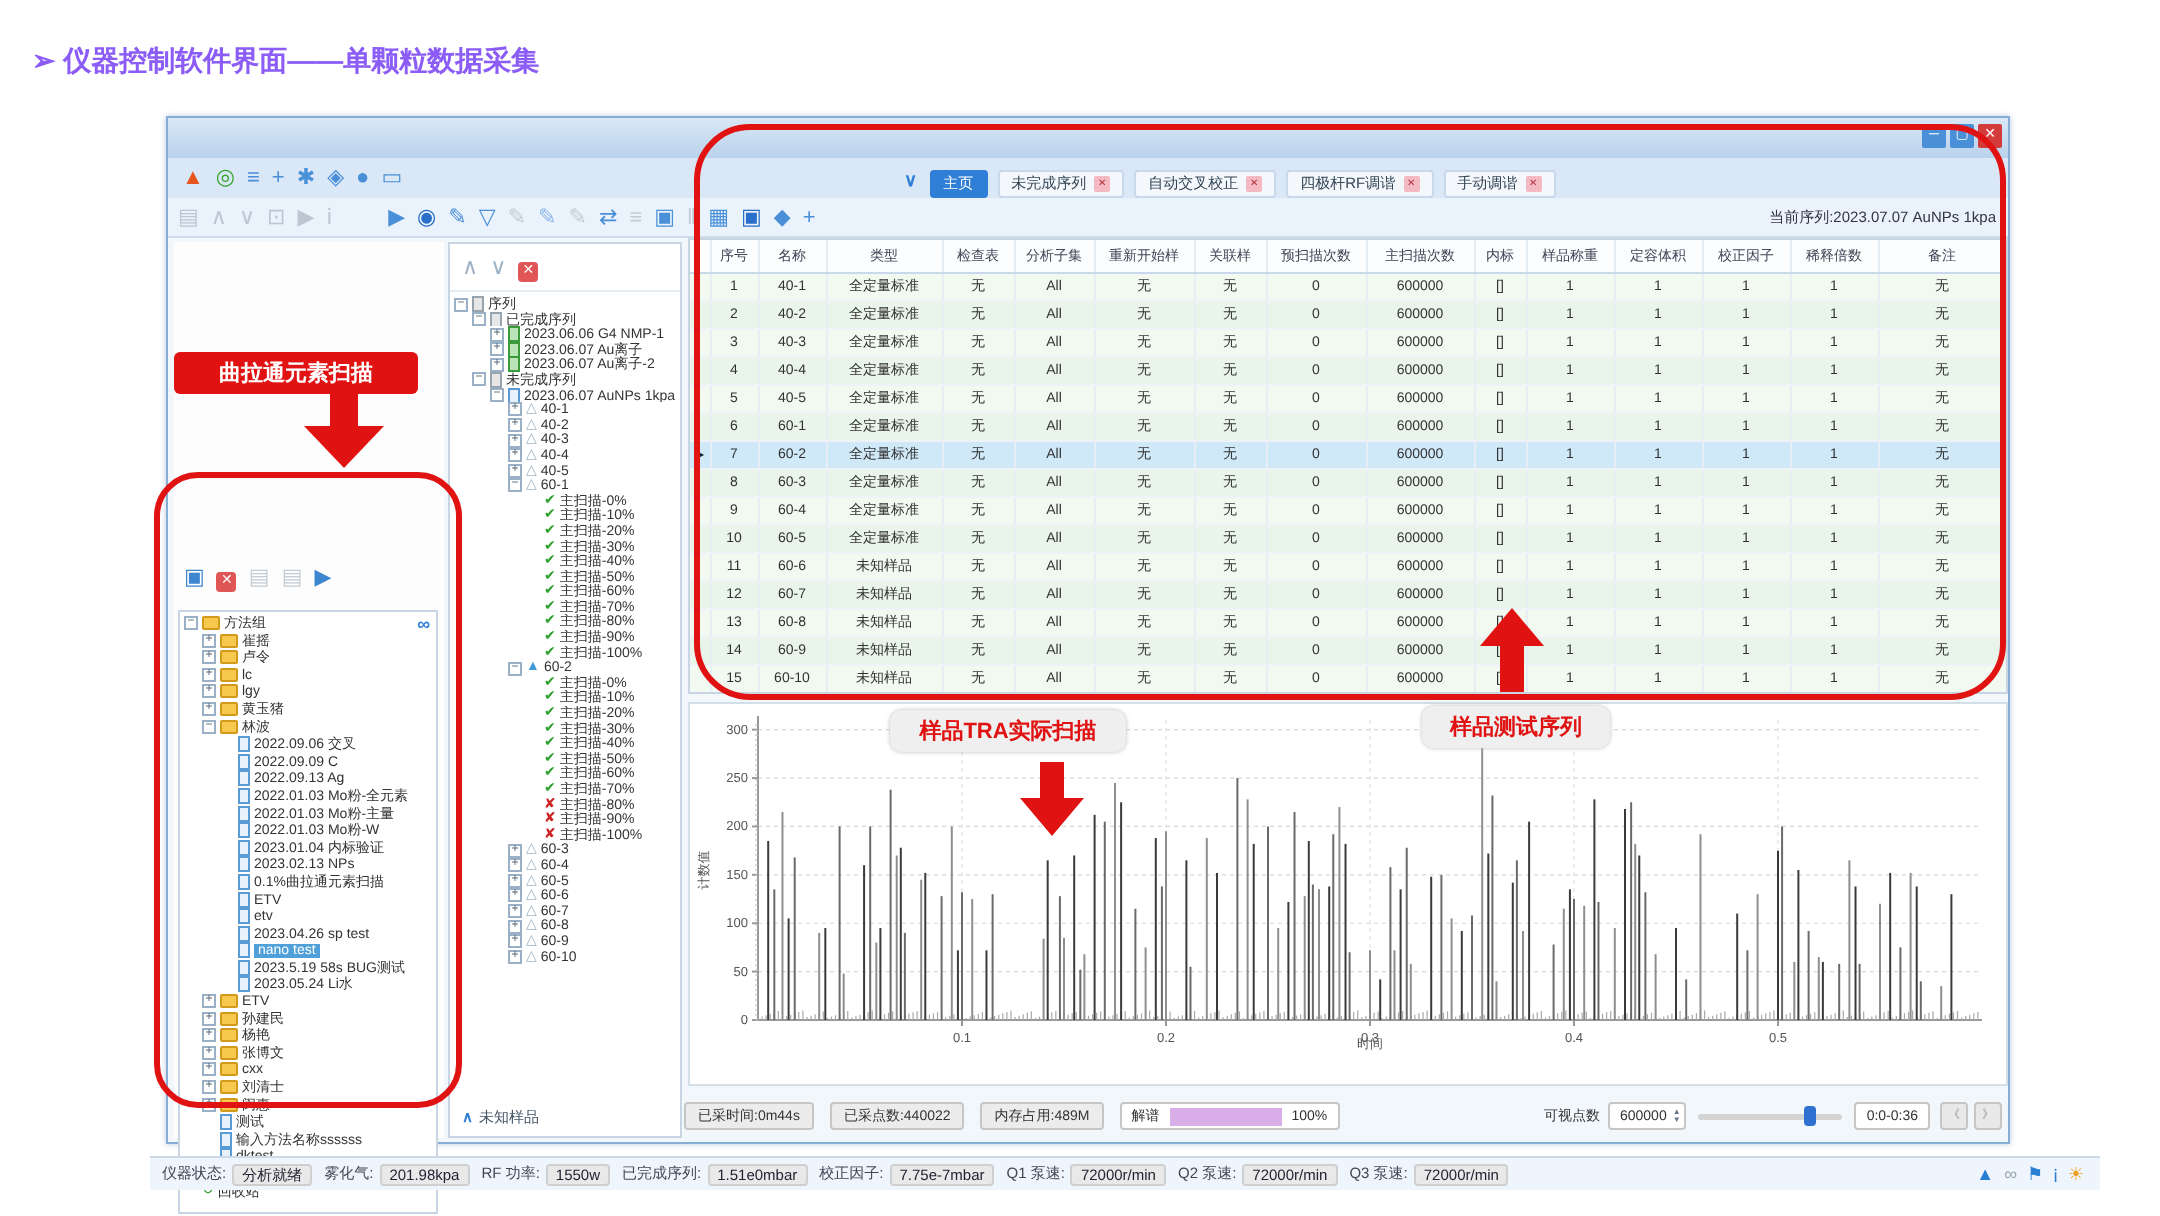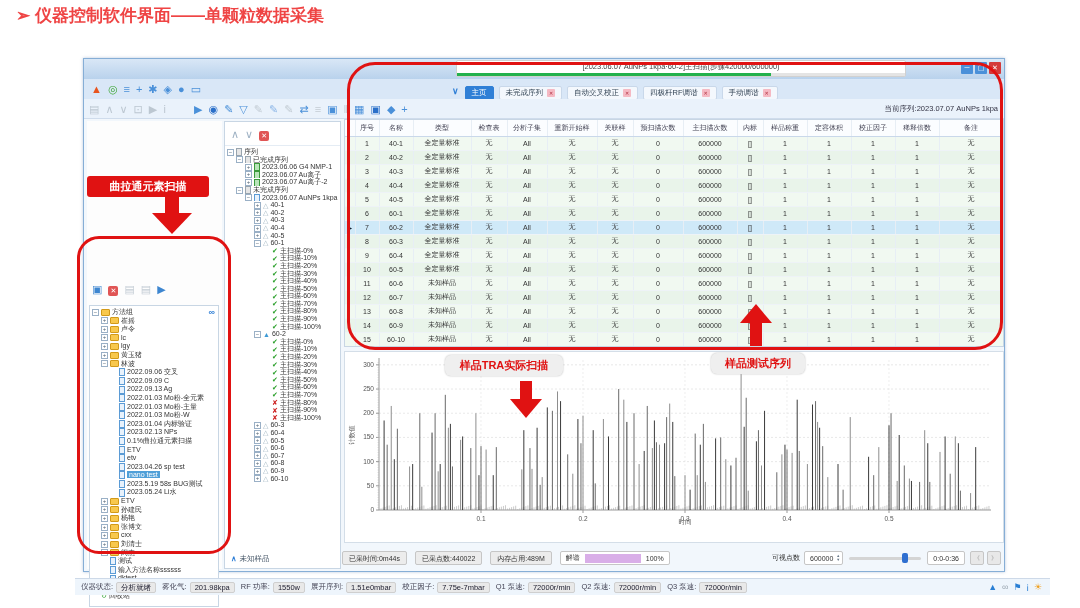--- a/index.html
+++ b/index.html
@@ -1,19 +1,19 @@
 <!DOCTYPE html>
 <html><head>
 <meta charset="utf-8">
 <style>
   * { margin:0; padding:0; box-sizing:border-box; }
   body { background:#fff; }
   .screen { position:relative; width:1080px; height:608px; background:#ffffff; overflow:hidden;
             font-family:"Liberation Sans", sans-serif; color:#333; }
-  .heading { position:absolute; left:16px; top:4px; font-size:17px; font-weight:bold; color:#ef4444; }
+  .heading { position:absolute; left:16px; top:22px; font-size:14px; font-weight:bold; color:#8b5cf6; }
 
   
   .appwin { position:absolute; left:83px; top:58px; width:922px; height:514px;
             background:#f2f7fc; border:1px solid #86aed6; box-shadow:0 0 3px rgba(60,100,160,.35); }
   .titlebar { position:absolute; left:0; top:0; width:100%; height:20px;
               background:linear-gradient(#d9e7f6,#b9d2ec); }
   .titlebox { position:absolute; left:372px; top:1px; width:450px; height:17px; background:#fff;
               border:1px solid #d0d0d0; border-radius:2px; }
   .titletext { font-size:7.5px; color:#444; text-align:center; line-height:12px; white-space:nowrap; overflow:hidden; }
   .titleprog { position:absolute; left:0; bottom:0; width:100%; height:3px; background:#e4e4e4; }
@@ -123,26 +123,20 @@
   .arrow .head { position:absolute; width:0; height:0; }
 </style>
 </head>
 <body>
 
 <div class="screen">
   <div class="heading">➢ 仪器控制软件界面——单颗粒数据采集</div>
 
   <div class="appwin">
     <div class="titlebar">
-      <div class="titlebox">
-        <div class="titletext">[2023.06.07 AuNPs 1kpa·60-2]主扫描(步骤420000/600000)</div>
-        <div class="titleprog">
-            <div class="fill" id="prog-fill" style="width: 70%;"></div>
-          </div>
-      </div>
       <div class="winctrl" id="winctrl">
           <span class="winbtn" style="background: rgb(74, 144, 217);">─</span>
           <span class="winbtn" style="background: rgb(74, 144, 217);">▢</span>
           <span class="winbtn" style="background: rgb(212, 59, 59);">✕</span>
         </div>
     </div>
 
     <div class="band1">
       <div id="toolbar-top"><span class="ticon" style="color: rgb(232, 84, 30);">▲</span><span class="ticon" style="color: rgb(58, 165, 47);">◎</span><span class="ticon" style="color: rgb(74, 144, 217);">≡</span><span class="ticon" style="color: rgb(74, 144, 217);">+</span><span class="ticon" style="color: rgb(74, 144, 217);">✱</span><span class="ticon" style="color: rgb(74, 144, 217);">◈</span><span class="ticon" style="color: rgb(74, 144, 217);">●</span><span class="ticon" style="color: rgb(74, 144, 217);">▭</span></div>
       <div class="tabstrip">
@@ -1146,21 +1140,21 @@
         </span>
         <span class="sitem">
           <span>雾化气:</span>
           <span class="sval">201.98kpa</span>
         </span>
         <span class="sitem">
           <span>RF 功率:</span>
           <span class="sval">1550w</span>
         </span>
         <span class="sitem">
-          <span>展开序列:</span>
+          <span>已完成序列:</span>
           <span class="sval">1.51e0mbar</span>
         </span>
         <span class="sitem">
           <span>校正因子:</span>
           <span class="sval">7.75e-7mbar</span>
         </span>
         <span class="sitem">
           <span>Q1 泵速:</span>
           <span class="sval">72000r/min</span>
         </span>

